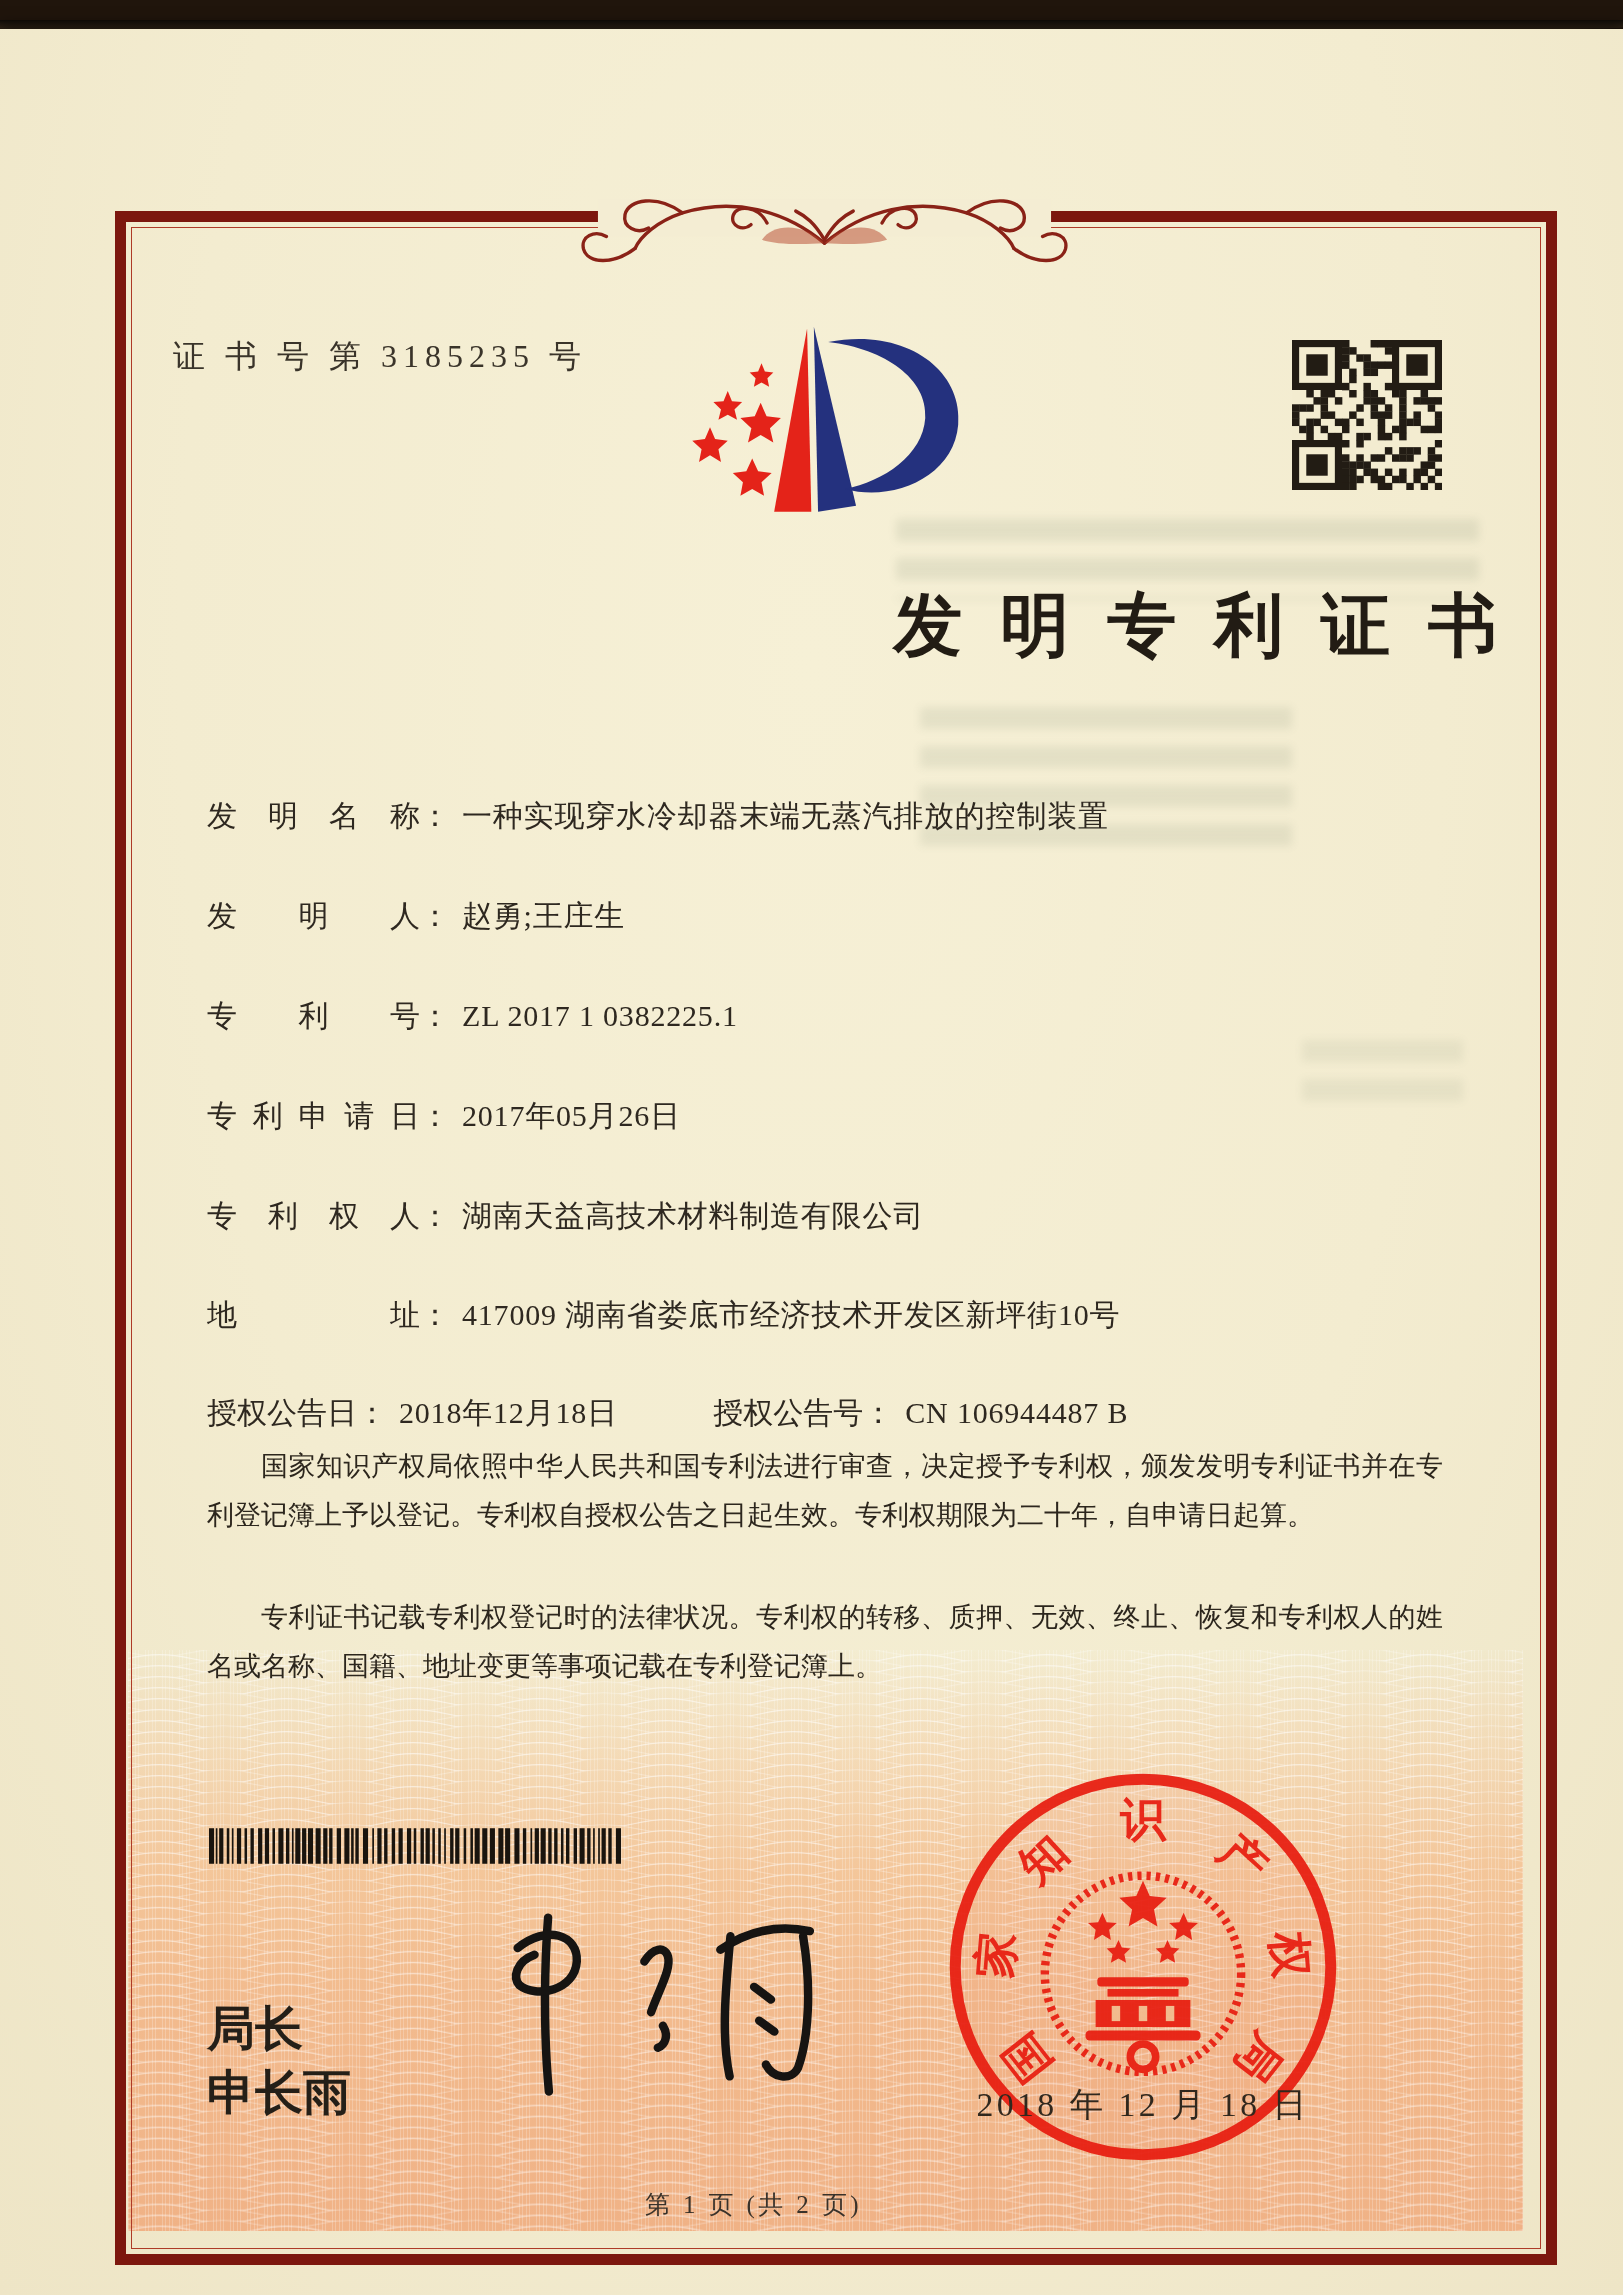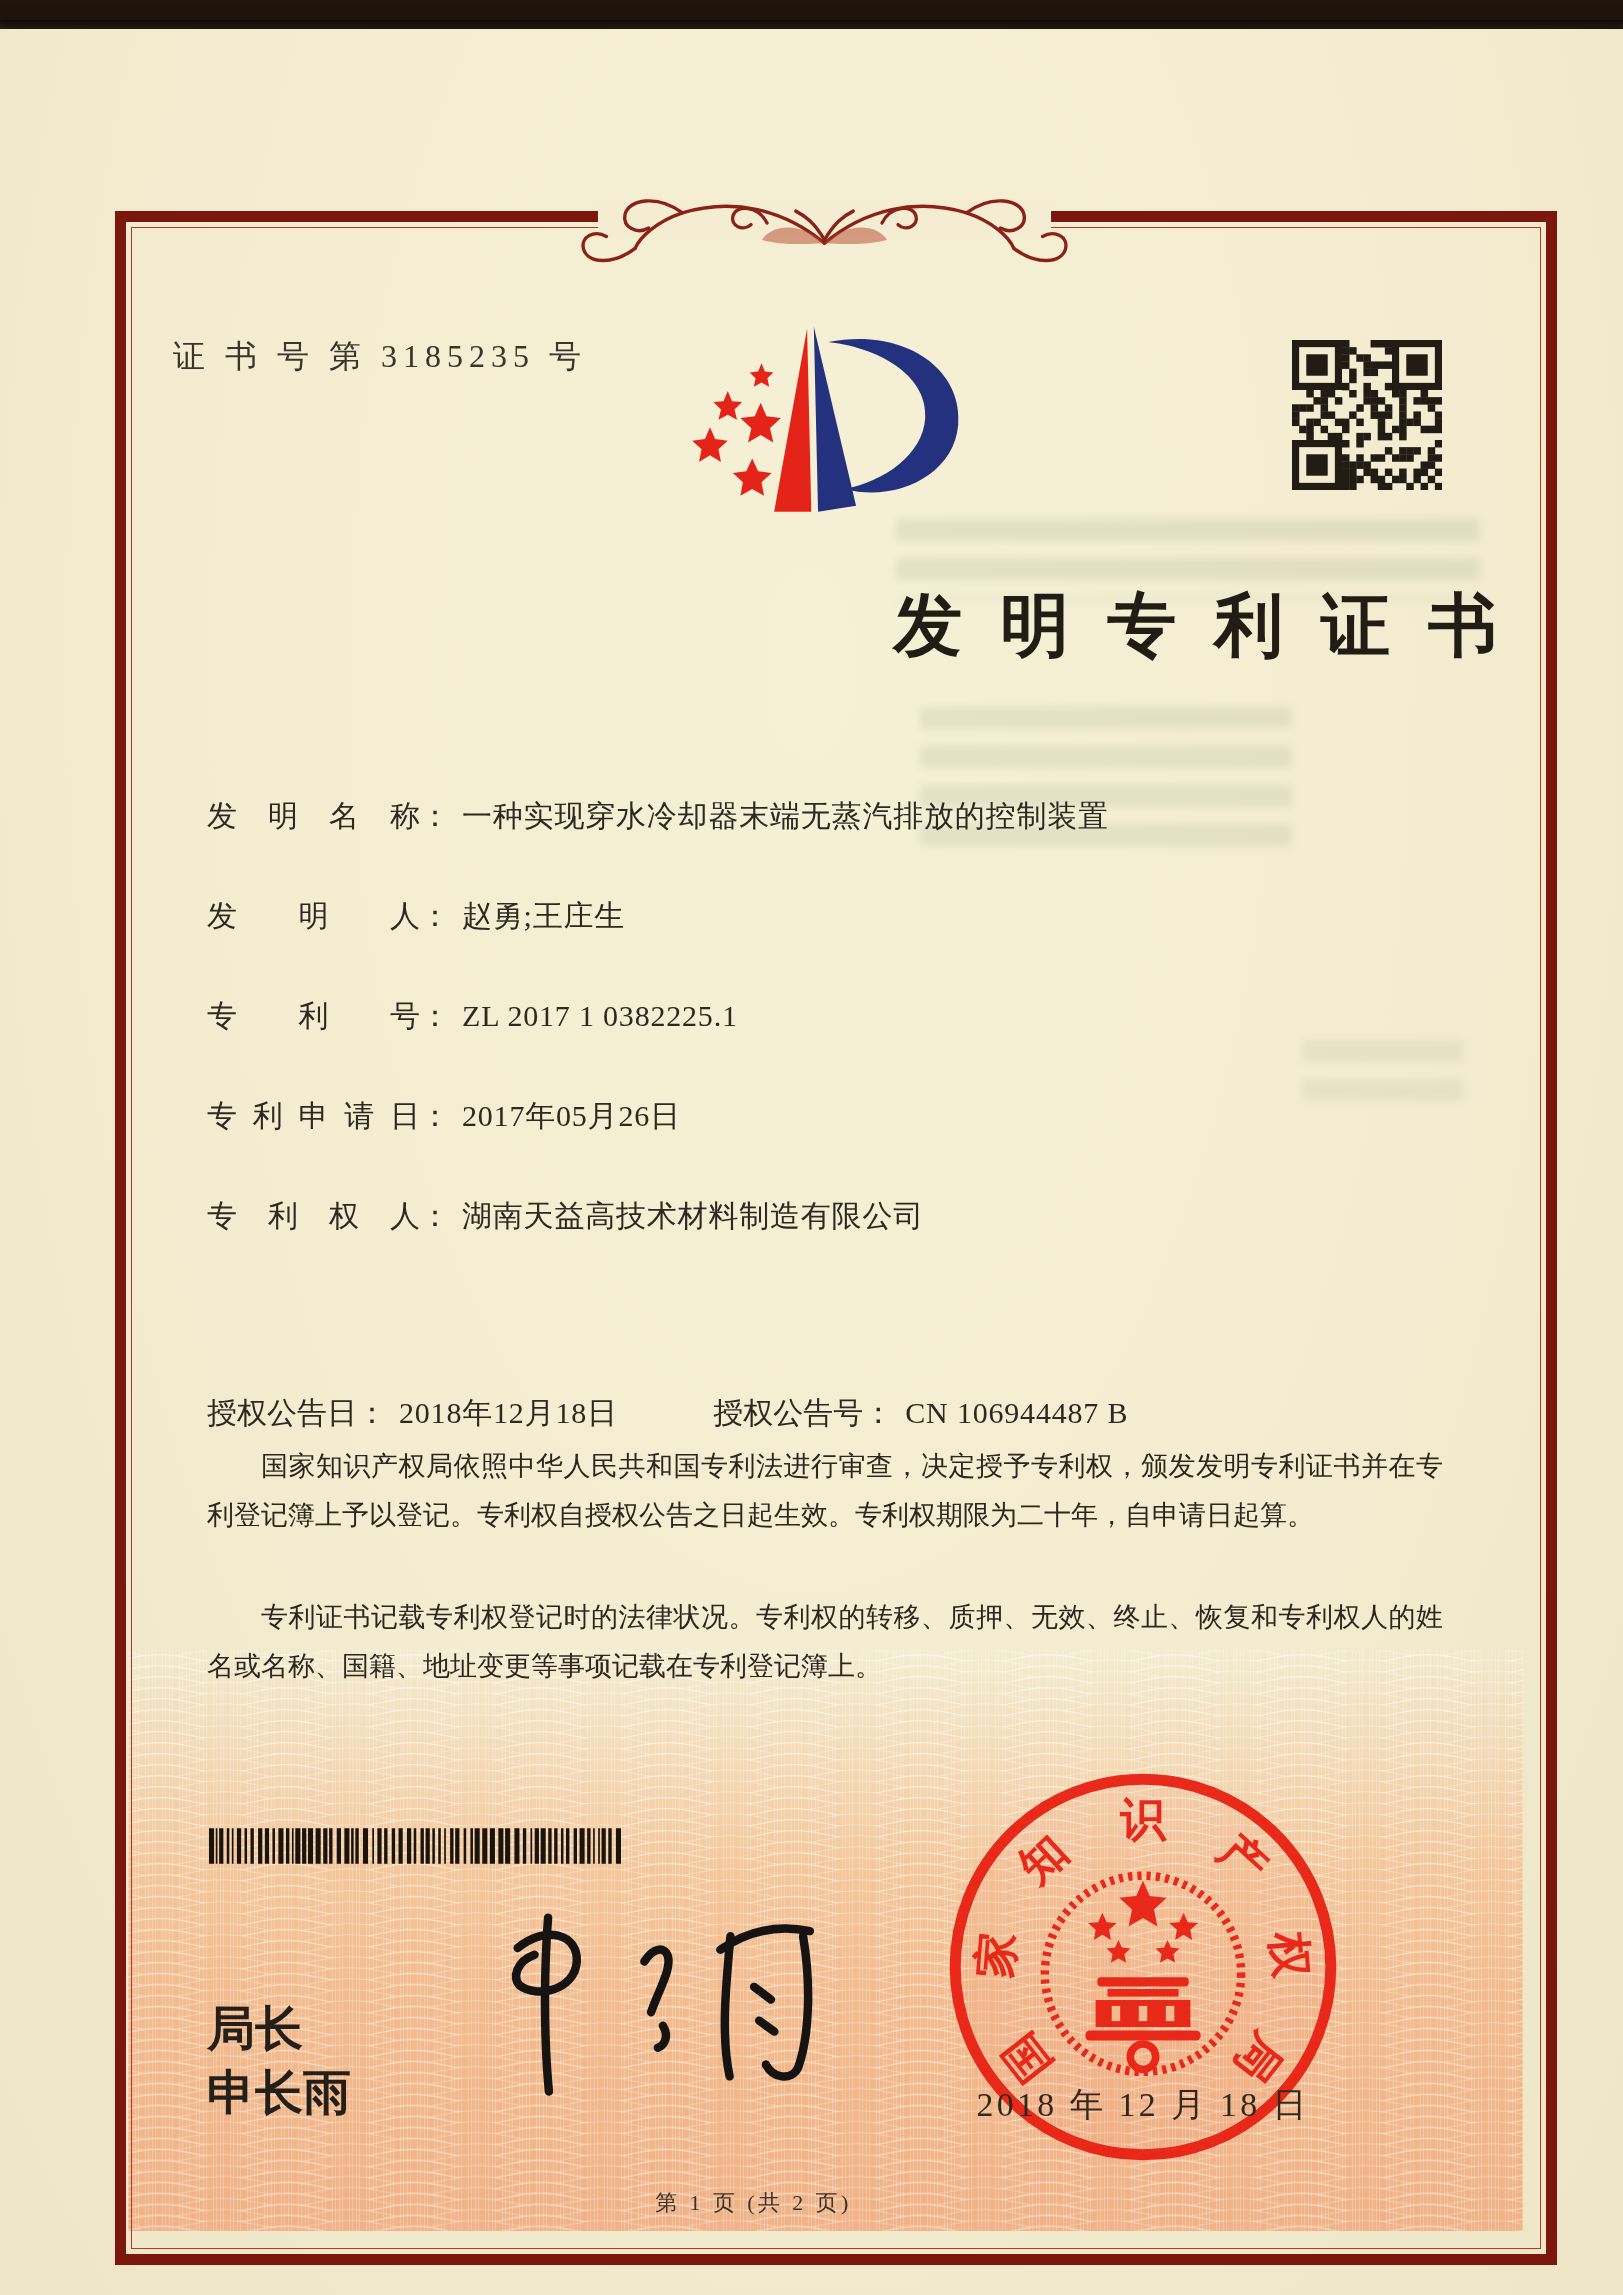--- a/index.html
+++ b/index.html
@@ -37,21 +37,21 @@
   .gpair2{margin-left:88px;}
 
   .para{position:absolute;left:207px;width:1236px;font-size:27px;line-height:49px;
         text-align:justify;text-indent:2em;color:#2c261d;z-index:50;}
 
   .barcode{position:absolute;left:209px;top:1828px;z-index:50;}
   .officer{position:absolute;left:207px;z-index:50;font-family:"Liberation Sans","DejaVu Sans",sans-serif;
            font-weight:700;font-size:48px;color:#241f18;}
   .sig{position:absolute;left:467px;top:1909px;z-index:50;}
   .seal{position:absolute;left:940px;top:1764px;z-index:55;}
-  .footer{position:absolute;left:597px;top:2188px;width:313px;text-align:center;font-size:22px;
+  .footer{position:absolute;left:597px;top:2188px;width:313px;text-align:center;font-size:25px;
           letter-spacing:3.4px;color:#39322a;z-index:50;}
 
   .ornament{position:absolute;left:554px;top:162px;z-index:45;}
 
   .smudge{position:absolute;z-index:20;filter:blur(4.2px);opacity:.11;
           background:repeating-linear-gradient(180deg,#55684f 0 22px, rgba(0,0,0,0) 22px 39px);}
   .sm1{left:896px;top:519px;width:583px;height:81px;}
   .sm2{left:920px;top:707px;width:372px;height:144px;opacity:.10;}
   .sm3{left:1302px;top:1040px;width:161px;height:76px;opacity:.08;}
 </style>
@@ -287,20 +287,23 @@
   </div>
   <div class="frow" style="top:996px">
     <span class="flab">专利号</span><span class="fcolon">：</span><span class="fval">ZL 2017 1 0382225.1</span>
   </div>
   <div class="frow" style="top:1096px">
     <span class="flab">专利申请日</span><span class="fcolon">：</span><span class="fval">2017年05月26日</span>
   </div>
   <div class="frow" style="top:1196px">
     <span class="flab">专利权人</span><span class="fcolon">：</span><span class="fval">湖南天益高技术材料制造有限公司</span>
   </div>
+  <div class="frow" style="top:1295px">
+    <span class="flab">地址</span><span class="fcolon">：</span><span class="fval">417009 湖南省娄底市经济技术开发区新坪街10号</span>
+  </div>
 
   <div class="frow" style="top:1393px">
     <span>授权公告日</span><span class="fcolon">：</span><span class="fval">2018年12月18日</span>
     <span class="gpair2">授权公告号</span><span class="fcolon">：</span><span class="fval">CN 106944487 B</span>
   </div>
 
   <div class="para" style="top:1442px">国家知识产权局依照中华人民共和国专利法进行审查，决定授予专利权，颁发发明专利证书并在专利登记簿上予以登记。专利权自授权公告之日起生效。专利权期限为二十年，自申请日起算。</div>
   <div class="para" style="top:1593px">专利证书记载专利权登记时的法律状况。专利权的转移、质押、无效、终止、恢复和专利权人的姓名或名称、国籍、地址变更等事项记载在专利登记簿上。</div>
 
   <svg class="barcode" id="barcode-svg" width="412" height="36" viewBox="0 0 487 42">

